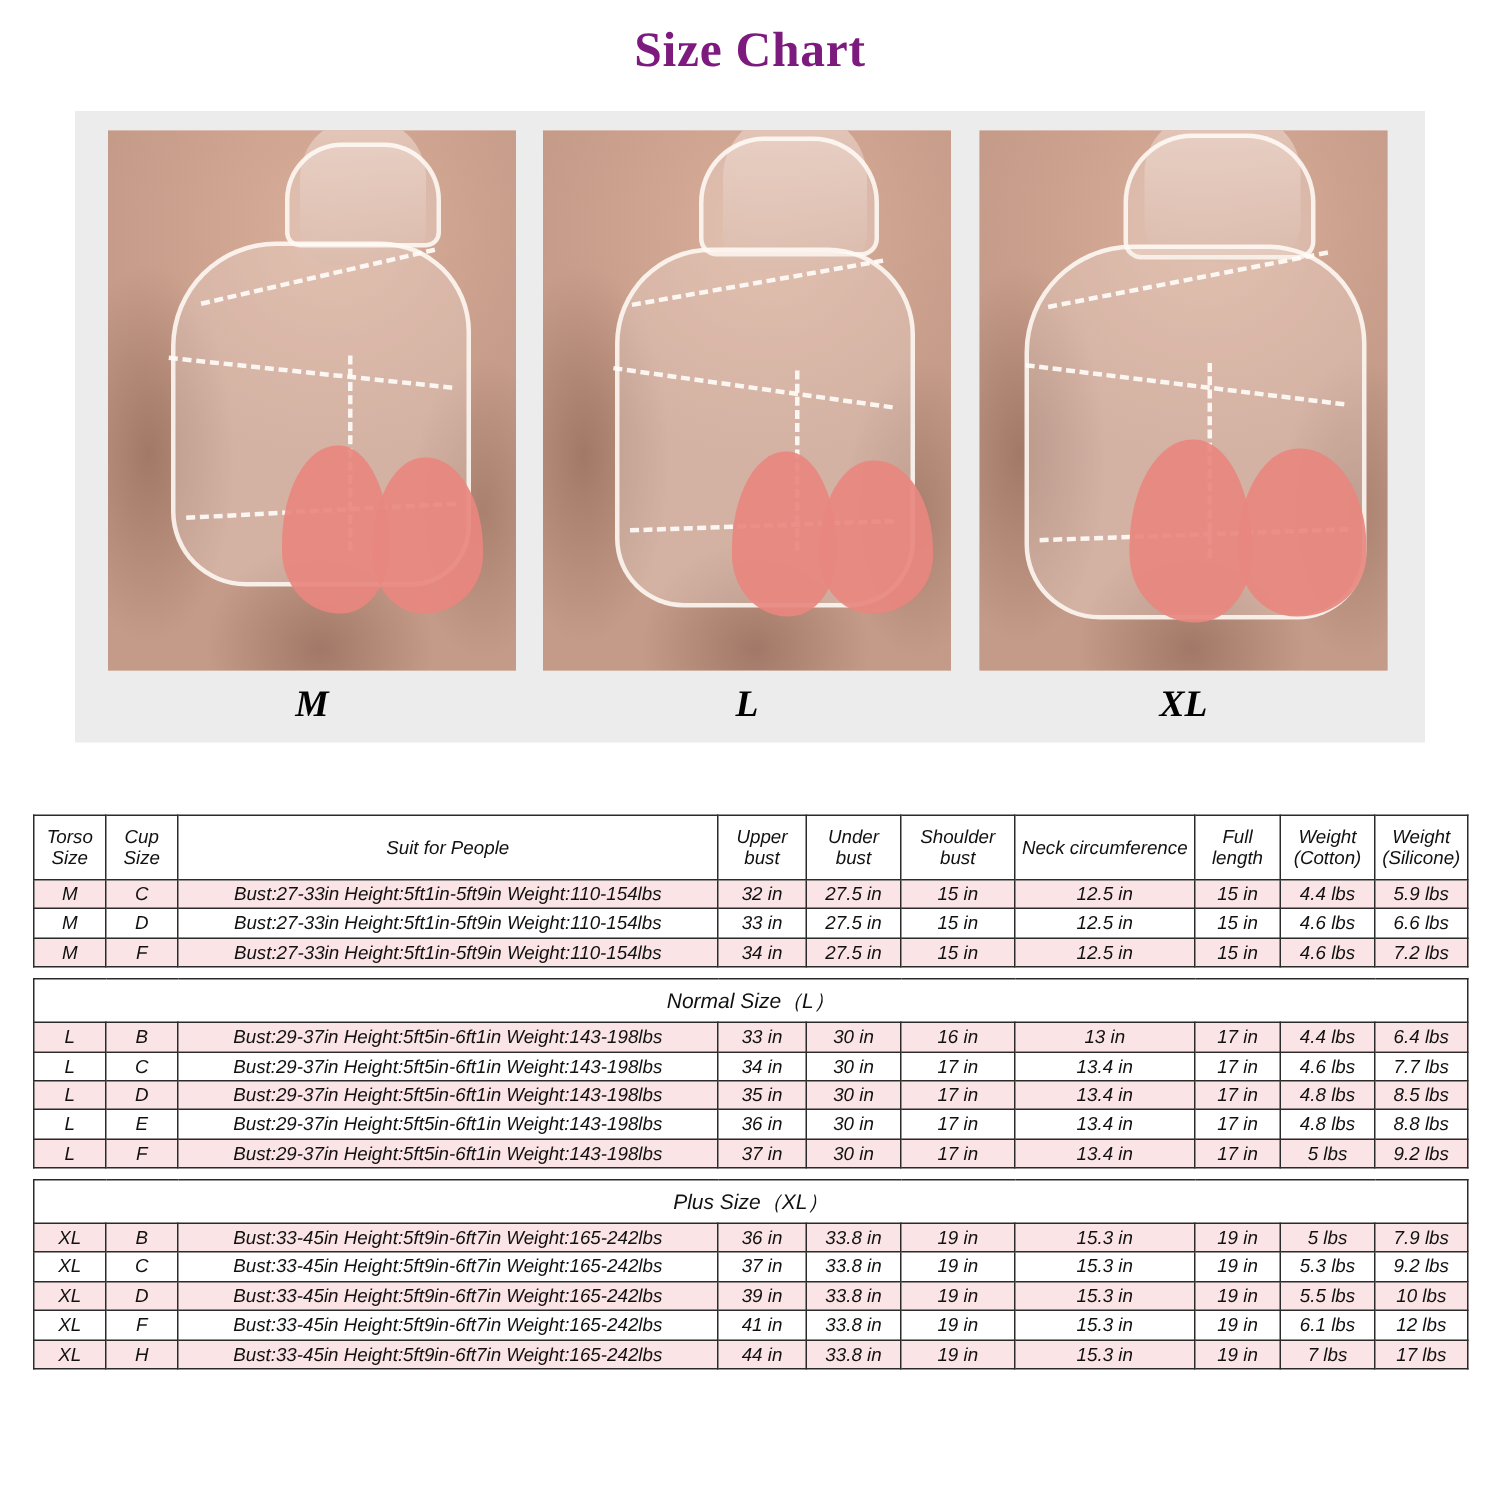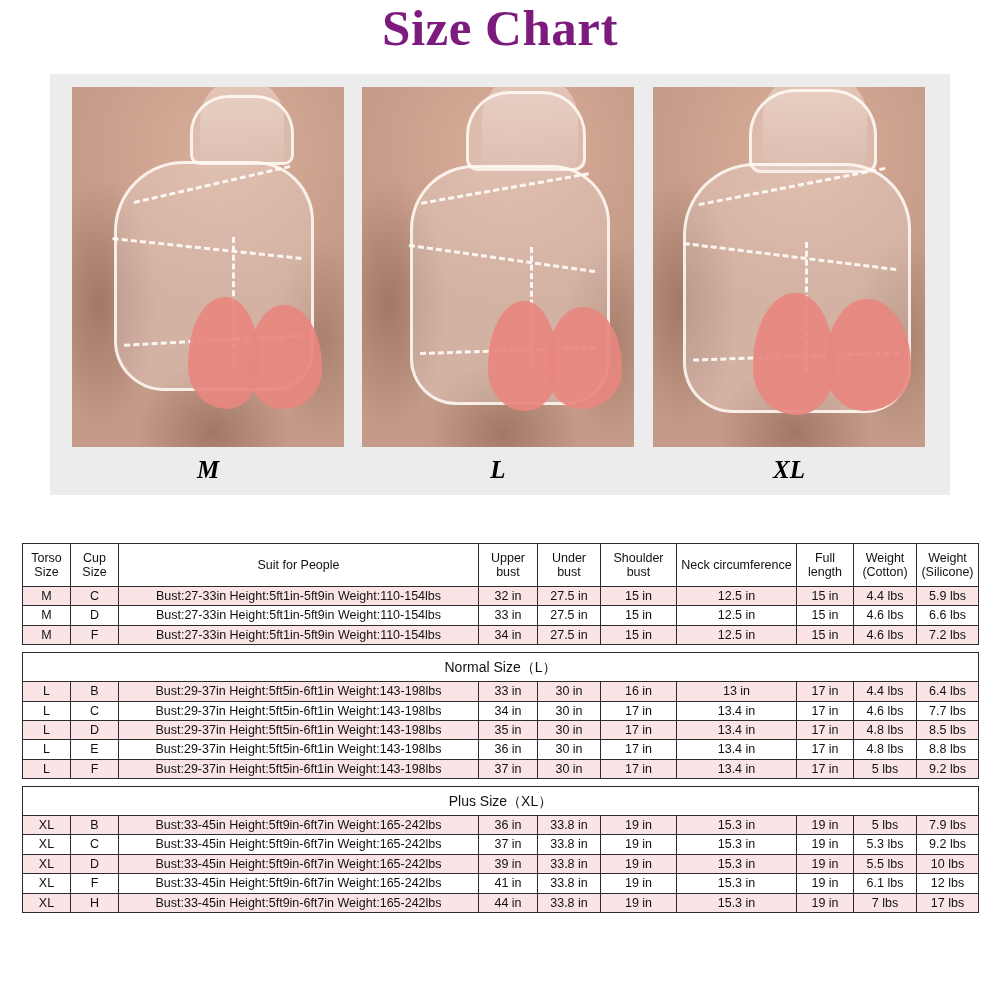--- a/index.html
+++ b/index.html
@@ -17,24 +17,24 @@
   .page {
     position: relative;
     width: 1000px;
     height: 1000px;
   }
   
   .title {
     text-align: center;
     font-family: "Liberation Serif", serif;
     font-weight: bold;
-    font-size: 51px;
+    font-size: 33px;
     color: #7d1a7d;
     letter-spacing: 0.5px;
-    padding-top: 0;
+    padding-top: 16px;
     line-height: 1.1;
   }
   
   .photo-band {
     position: absolute;
     left: 50px;
     top: 74px;
     width: 900px;
     height: 421px;
     background: #ececec;
@@ -122,20 +122,21 @@
     position: absolute;
     left: 22px;
     top: 543px;
     width: 956px;
   }
   table.size-chart {
     border-collapse: collapse;
     width: 956px;
     table-layout: fixed;
     font-size: 12.5px;
+    font-style: italic;
   }
   table.size-chart th,
   table.size-chart td {
     border: 1px solid #2b2b2b;
     text-align: center;
     vertical-align: middle;
     padding: 2px 1px;
     line-height: 1.15;
     font-weight: normal;
     color: #111;

